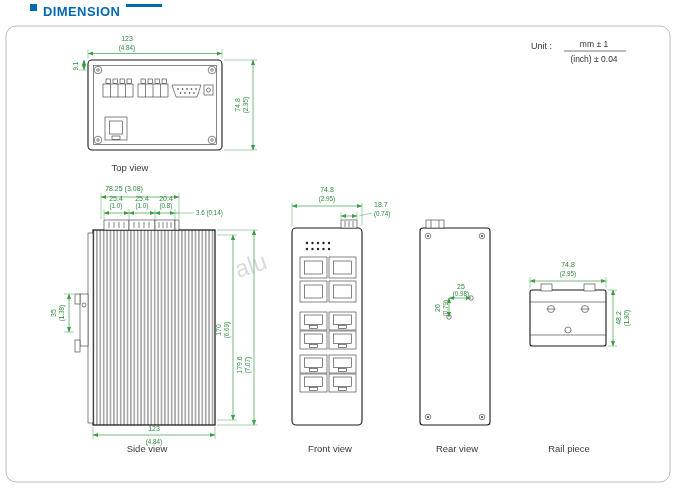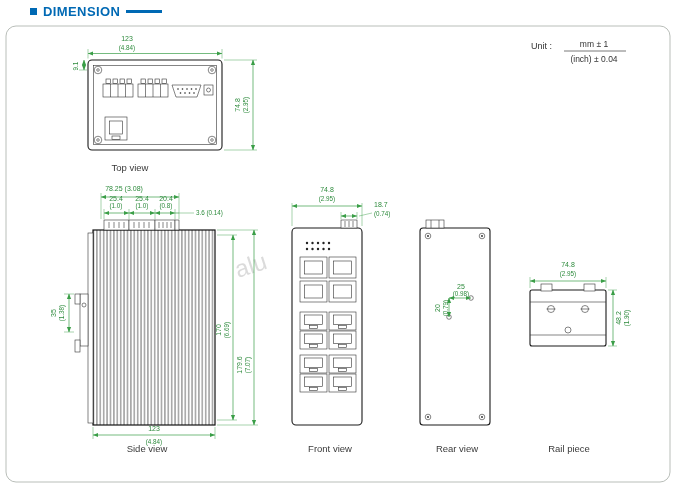--- a/index.html
+++ b/index.html
@@ -1,18 +1,18 @@
 <!DOCTYPE html>
 <html><head>
 <meta charset="utf-8">
 <style>
   html,body{margin:0;padding:0;background:#fff;width:676px;height:488px;overflow:hidden;
             font-family:"Liberation Sans",sans-serif;}
   .stage{position:relative;width:676px;height:488px;background:#fff;}
-  .header{position:absolute;left:30px;top:4px;display:flex;align-items:center;gap:6px;z-index:2;}
+  .header{position:absolute;left:30px;top:4px;display:flex;gap:6px;z-index:2;}
   .header .sq{width:7px;height:7px;background:#0069b4;}
   .header .title{color:#0069b4;font-size:13px;font-weight:bold;letter-spacing:.4px;}
   .header .rule{width:36px;height:3px;background:#0069b4;}
   svg{position:absolute;left:0;top:0;}
   
   .outline{fill:#fff;stroke:#1b1b1b;stroke-width:1.1;}
   .thin{fill:none;stroke:#333;stroke-width:.6;}
   .thinf{fill:#fff;stroke:#333;stroke-width:.6;}
   .dim{stroke:#3a9e47;stroke-width:.7;fill:none;}
   .ext{stroke:#3a9e47;stroke-width:.45;fill:none;}

